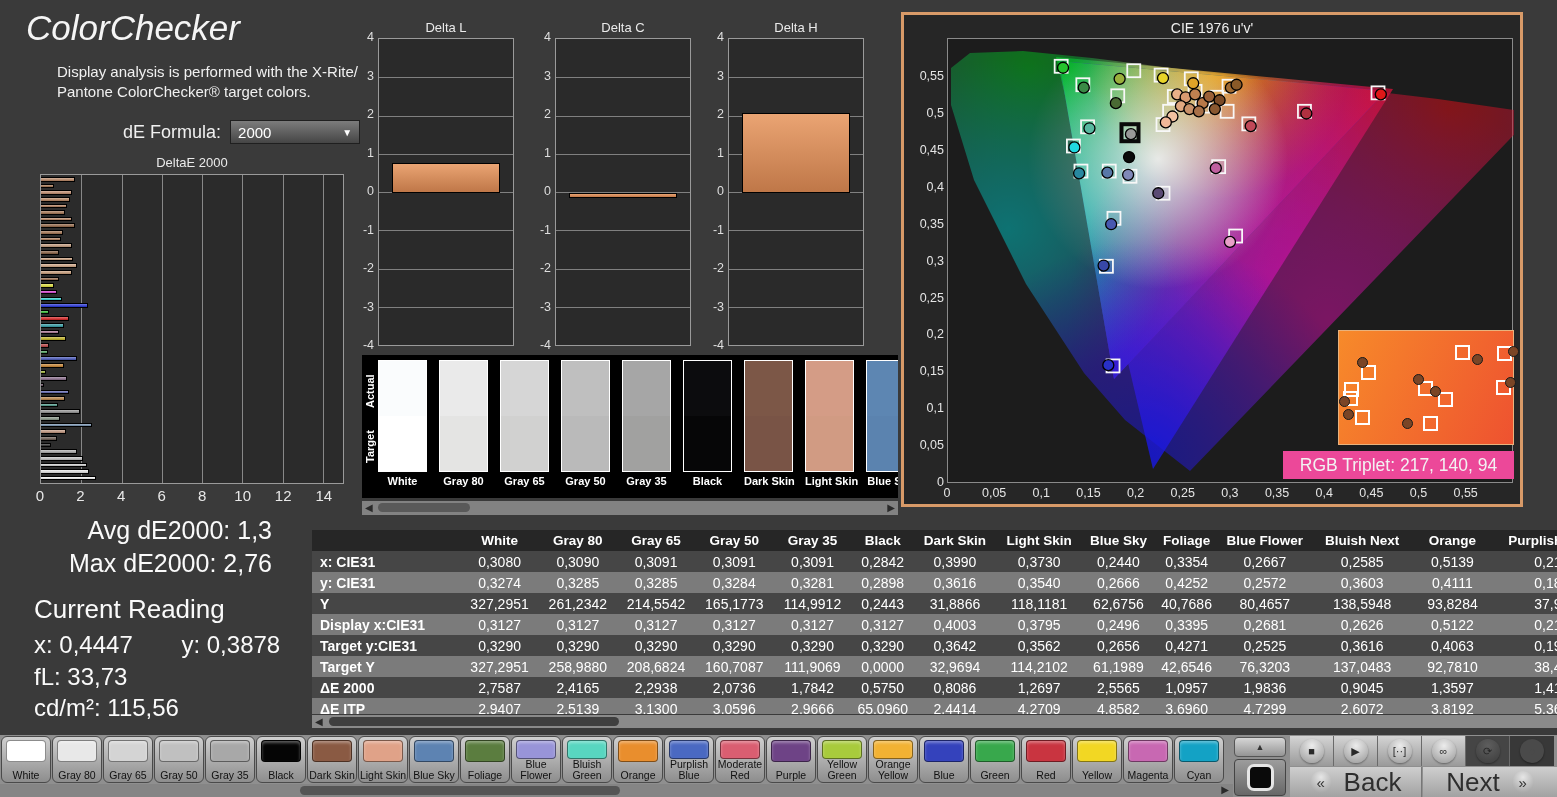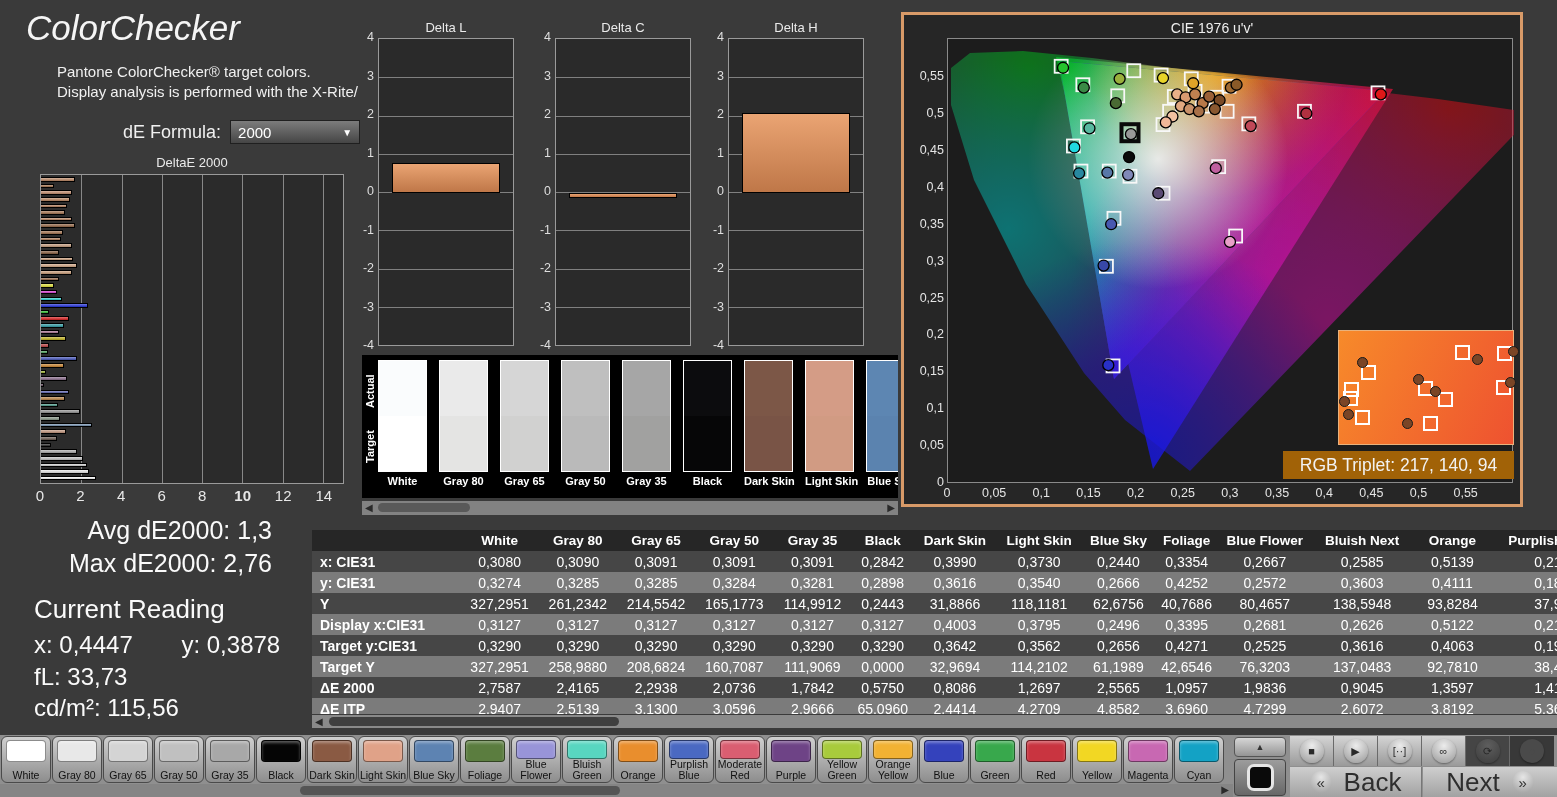--- a/index.html
+++ b/index.html
@@ -52,21 +52,21 @@
   
   .cie-panel { left:901px; top:12px; width:622px; height:495px; border:3px solid #d89a68; background:#262626; }
   .cie-title { position:absolute; top:5px; left:0; width:100%; text-align:center; font-size:14px; color:#eee; }
   .cie-plot { position:absolute; left:43px; top:23px; width:566px; height:445px; background:#1c1c1c; border:1px solid #8a8a8a; }
   .cie-ylabel { position:absolute; width:36px; text-align:right; font-size:12.5px; color:#e4e4e4; }
   .cie-xlabel { position:absolute; top:471px; transform:translateX(-50%); font-size:12.5px; color:#e4e4e4; }
   .inset { position:absolute; left:390px; top:291px; width:176px; height:115px;
     background:linear-gradient(115deg,#f78a2a,#ee5230); border:1px solid #e9b27c; }
   .inset .isq { position:absolute; width:15px; height:15px; border:2px solid #fff; }
   .inset .icir { position:absolute; width:11px; height:11px; border-radius:50%; background:#7a4526; border:1.5px solid #1a1a1a; }
-  .rgb-label { position:absolute; left:335px; top:412px; width:231px; height:28px; background:#a16207;
+  .rgb-label { position:absolute; left:335px; top:412px; width:231px; height:28px; background:#ec4899;
     display:flex; align-items:center; justify-content:center; font-size:17.5px; color:#f2f2f2; }
 
   
   .stat { color:#fafafa; }
   .stat-avg { left:30px; top:516px; width:242px; text-align:right; font-size:25px; }
   .stat-max { left:30px; top:549px; width:242px; text-align:right; font-size:25px; }
   .stat-current { left:34px; top:594px; font-size:26px; }
   .stat-xy { left:34px; top:631px; font-size:24px; }
   .stat-xy .yv { display:inline-block; margin-left:42px; }
   .stat-fl { left:34px; top:663px; font-size:24px; }
@@ -112,22 +112,22 @@
   .back-btn { left:1290px; width:132px; border-right:1px solid #777; }
   .next-btn { left:1423px; width:134px; }
   .chev { width:22px; height:22px; border-radius:50%; background:radial-gradient(circle at 50% 28%,#e6e6e6,#9a9a9a);
     display:flex; align-items:center; justify-content:center; font-size:15px; color:#333; }
 </style>
 </head>
 <body>
 
 <div class="abs app-title">ColorChecker</div>
 <div class="abs app-desc">
+  <div>Display analysis is performed with the X-Rite/</div>
   <div>Pantone ColorChecker® target colors.</div>
-  <div>Display analysis is performed with the X-Rite/</div>
 </div>
 <div class="abs formula-row">
   <span>dE Formula:</span>
   <div class="dropdown">
     <span>2000</span>
     <span class="arr">▼</span>
   </div>
 </div>
 
 <div class="abs de-title">DeltaE 2000</div>
@@ -187,21 +187,21 @@
       <div class="de-bar" style="width: 16%; background-color: rgb(236, 236, 236);"></div>
       <div class="de-bar" style="width: 18.3333%; background-color: rgb(255, 255, 255);"></div>
     </div>
   </div>
 <div class="abs de-xlabels" id="deXLabels">
     <span style="left: 0%;">0</span>
     <span style="left: 13.3333%;">2</span>
     <span style="left: 26.6667%;">4</span>
     <span style="left: 40%;">6</span>
     <span style="left: 53.3333%;">8</span>
-    <span style="left: 66.6667%; font-weight: bold;">10</span>
+    <span style="left: 66.6667%;">10</span>
     <span style="left: 80%;">12</span>
     <span style="left: 93.3333%;">14</span>
   </div>
 
 <div id="miniCharts">
     <div class="abs mini" style="left: 352px;">
       <div class="mtitle">Delta L</div>
       <div class="mplot">
         <div class="hgrid" style="top: 12.5%;"></div>
         <div class="hgrid" style="top: 25%;"></div>

